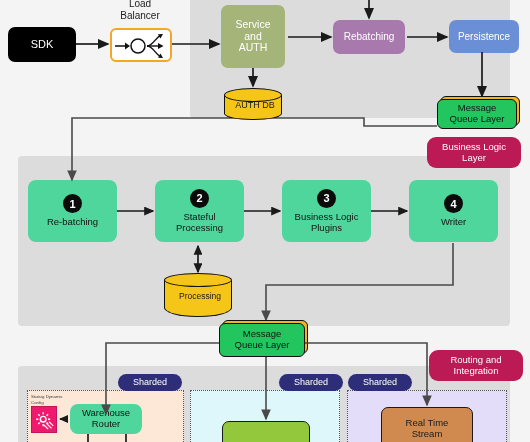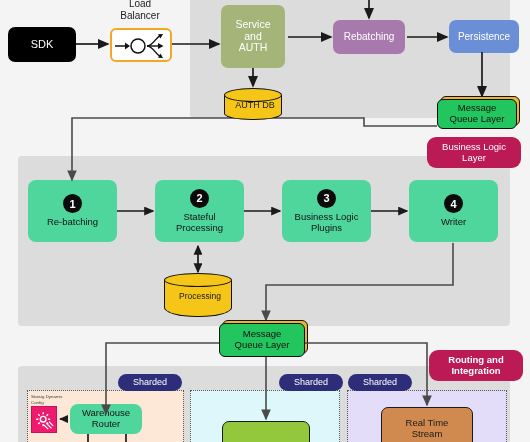--- a/index.html
+++ b/index.html
@@ -222,21 +222,21 @@
   </div>
 
   <div class="band" style="left:0; top:326px; width:530px; height:40px;"></div>
 
   <div class="mq-shadow" style="left:222px; top:320px; width:86px; height:34px;"></div>
   <div class="node n-mq" style="left:219px; top:323px; width:86px; height:34px; font-size:9.5px;">
     <span>Message</span>
     <span>Queue Layer</span>
   </div>
 
-  <div class="badge badge-pink" style="left:429px; top:350px; width:94px; height:31px; font-size:9.5px; flex-direction:column;font-weight:bold;">
+  <div class="badge badge-pink" style="left:429px; top:350px; width:94px; height:31px; font-size:9.5px; flex-direction:column;">
     <span>Routing and</span>
     <span>Integration</span>
   </div>
 
   <div class="shard shard-a" style="left:27px; top:390px; width:157px; height:58px;"></div>
   <div class="shard shard-b" style="left:190px; top:390px; width:150px; height:58px;"></div>
   <div class="shard shard-c" style="left:347px; top:390px; width:160px; height:58px;"></div>
 
   <div class="badge badge-sharded" style="left:118px; top:374px; width:64px; height:17px; font-size:9px;">
     <span>Sharded</span>

